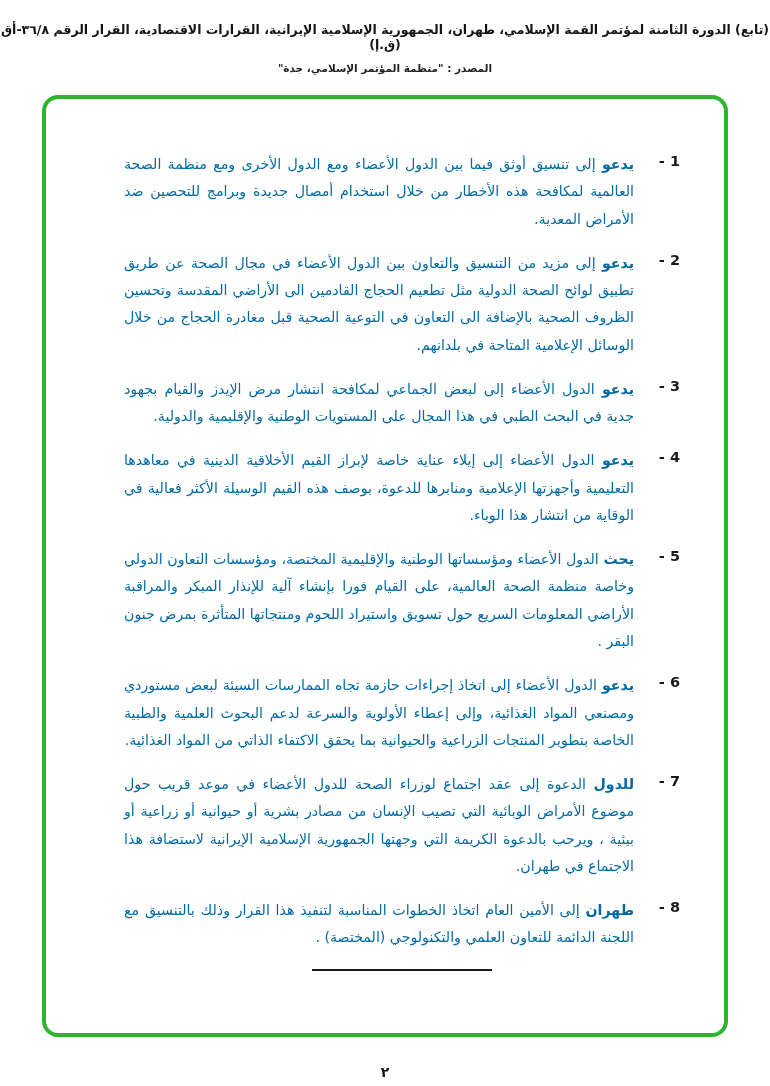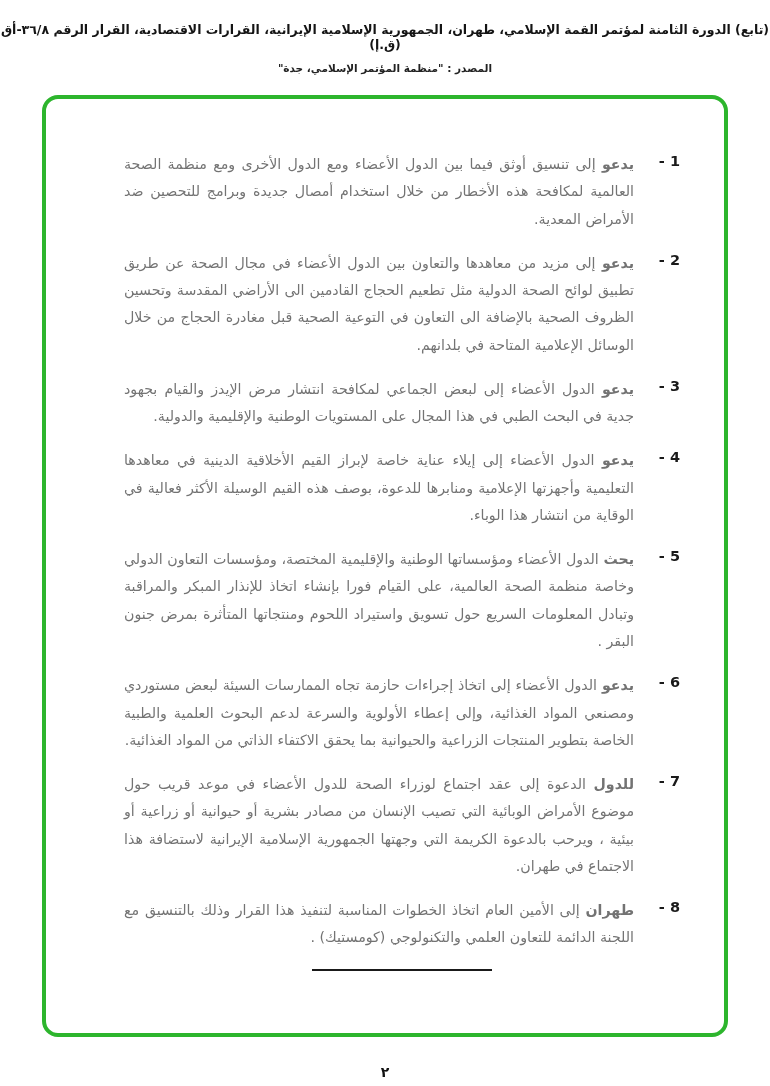--- a/index.html
+++ b/index.html
@@ -61,21 +61,21 @@
     font-weight: 700;
     color: #1a1a1a;
     padding-top: 2px;
     white-space: nowrap;
   }
   .item-text {
     flex: 1;
     font-size: 14.2px;
     line-height: 1.92;
     text-align: justify;
-    color: #737373;
+    color: #0369a1;
   }
   .item-lead {
     font-weight: 700;
   }
   .footnote-rule {
     width: 180px;
     border-top: 2px solid #1a1a1a;
     margin: 6px auto 0 auto;
   }
   .page-number {
@@ -102,51 +102,51 @@
   <div class="resolution-box">
     <div class="box-content">
 
       <div class="item">
         <div class="item-marker">1 -</div>
         <div class="item-text"><span class="item-lead">يدعو</span> <span>إلى تنسيق أوثق فيما بين الدول الأعضاء ومع الدول الأخرى ومع منظمة الصحة العالمية لمكافحة هذه الأخطار من خلال استخدام أمصال جديدة وبرامج للتحصين ضد الأمراض المعدية.</span></div>
       </div>
 
       <div class="item">
         <div class="item-marker">2 -</div>
-        <div class="item-text"><span class="item-lead">يدعو</span> <span>إلى مزيد من معاهدها والتعاون بين الدول الأعضاء في مجال الصحة عن طريق تطبيق لوائح الصحة الدولية مثل تطعيم الحجاج القادمين الى الأراضي المقدسة وتحسين الظروف الصحية بالإضافة الى التعاون في التوعية الصحية قبل مغادرة الحجاج من خلال الوسائل الإعلامية المتاحة في بلدانهم.</span></div>
+        <div class="item-text"><span class="item-lead">يدعو</span> <span>إلى مزيد من التنسيق والتعاون بين الدول الأعضاء في مجال الصحة عن طريق تطبيق لوائح الصحة الدولية مثل تطعيم الحجاج القادمين الى الأراضي المقدسة وتحسين الظروف الصحية بالإضافة الى التعاون في التوعية الصحية قبل مغادرة الحجاج من خلال الوسائل الإعلامية المتاحة في بلدانهم.</span></div>
       </div>
 
       <div class="item">
         <div class="item-marker">3 -</div>
         <div class="item-text"><span class="item-lead">يدعو</span> <span>الدول الأعضاء إلى لبعض الجماعي لمكافحة انتشار مرض الإيدز والقيام بجهود جدية في البحث الطبي في هذا المجال على المستويات الوطنية والإقليمية والدولية.</span></div>
       </div>
 
       <div class="item">
         <div class="item-marker">4 -</div>
         <div class="item-text"><span class="item-lead">يدعو</span> <span>الدول الأعضاء إلى إيلاء عناية خاصة لإبراز القيم الأخلاقية الدينية في معاهدها التعليمية وأجهزتها الإعلامية ومنابرها للدعوة، بوصف هذه القيم الوسيلة الأكثر فعالية في الوقاية من انتشار هذا الوباء.</span></div>
       </div>
 
       <div class="item">
         <div class="item-marker">5 -</div>
-        <div class="item-text"><span class="item-lead">يحث</span> <span>الدول الأعضاء ومؤسساتها الوطنية والإقليمية المختصة، ومؤسسات التعاون الدولي وخاصة منظمة الصحة العالمية، على القيام فورا بإنشاء اتخاذ للإنذار المبكر والمراقبة وتبادل المعلومات السريع حول تسويق واستيراد اللحوم ومنتجاتها المتأثرة بمرض جنون البقر .</span></div>
+        <div class="item-text"><span class="item-lead">يحث</span> <span>الدول الأعضاء ومؤسساتها الوطنية والإقليمية المختصة، ومؤسسات التعاون الدولي وخاصة منظمة الصحة العالمية، على القيام فورا بإنشاء آلية للإنذار المبكر والمراقبة الأراضي المعلومات السريع حول تسويق واستيراد اللحوم ومنتجاتها المتأثرة بمرض جنون البقر .</span></div>
       </div>
 
       <div class="item">
         <div class="item-marker">6 -</div>
         <div class="item-text"><span class="item-lead">يدعو</span> <span>الدول الأعضاء إلى اتخاذ إجراءات حازمة تجاه الممارسات السيئة لبعض مستوردي ومصنعي المواد الغذائية، وإلى إعطاء الأولوية والسرعة لدعم البحوث العلمية والطبية الخاصة بتطوير المنتجات الزراعية والحيوانية بما يحقق الاكتفاء الذاتي من المواد الغذائية.</span></div>
       </div>
 
       <div class="item">
         <div class="item-marker">7 -</div>
         <div class="item-text"><span class="item-lead">للدول</span> <span>الدعوة إلى عقد اجتماع لوزراء الصحة للدول الأعضاء في موعد قريب حول موضوع الأمراض الوبائية التي تصيب الإنسان من مصادر بشرية أو حيوانية أو زراعية أو بيئية ، ويرحب بالدعوة الكريمة التي وجهتها الجمهورية الإسلامية الإيرانية لاستضافة هذا الاجتماع في طهران.</span></div>
       </div>
 
       <div class="item">
         <div class="item-marker">8 -</div>
-        <div class="item-text"><span class="item-lead">طهران</span> <span>إلى الأمين العام اتخاذ الخطوات المناسبة لتنفيذ هذا القرار وذلك بالتنسيق مع اللجنة الدائمة للتعاون العلمي والتكنولوجي (كومستيك) .</span></div>
+        <div class="item-text"><span class="item-lead">طهران</span> <span>إلى الأمين العام اتخاذ الخطوات المناسبة لتنفيذ هذا القرار وذلك بالتنسيق مع اللجنة الدائمة للتعاون العلمي والتكنولوجي (المختصة) .</span></div>
       </div>
 
       <div class="footnote-rule"></div>
 
     </div>
   </div>
 
   <div class="page-number">٢</div>
 
 </div>

